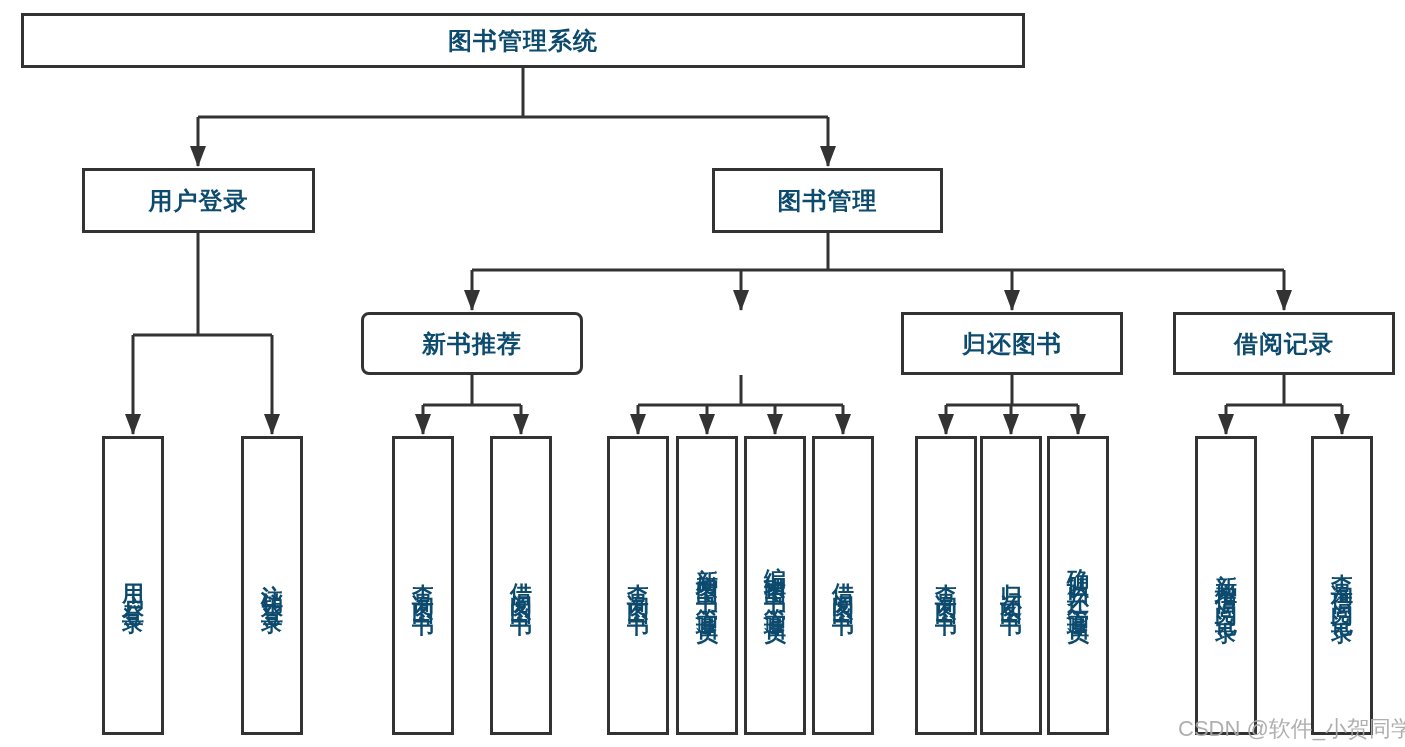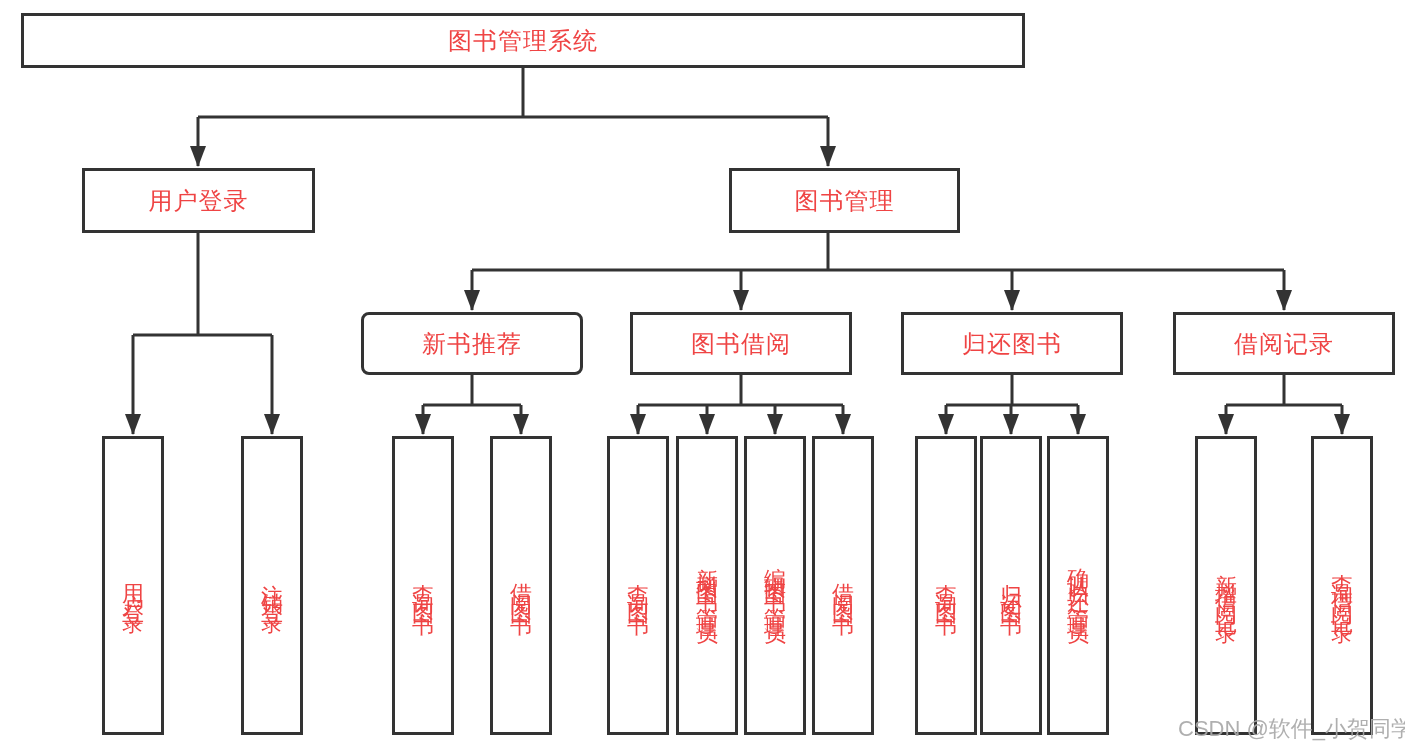--- a/index.html
+++ b/index.html
@@ -9,40 +9,41 @@
     background:#ffffff;
     font-family:"Liberation Sans", sans-serif;
     overflow:hidden;
   }
   #wires { position:absolute; left:0; top:0; z-index:1; }
   .box {
     position:absolute;
     box-sizing:border-box;
     border:3px solid #333333;
     background:#ffffff;
-    color:#ef4444;
+    color:#0c4a6e;
     display:flex;
     align-items:center;
     justify-content:center;
     z-index:2;
+    font-weight:bold;
   }
   .hnode { font-size:24px; letter-spacing:1px; }
   .leaf {
     top:436px; width:62px; height:299px;
     writing-mode:vertical-rl;
     text-orientation:mixed;
     font-size:22px;
     letter-spacing:10px;
     line-height:1;
   }
   .leaf.tight { letter-spacing:8px; }
   
   #n-root { left:21px;  top:13px;  width:1004px; height:55px; }
   #n-user { left:82px;  top:168px; width:233px;  height:65px; }
-  #n-mgmt { left:729px; top:168px; width:231px;  height:65px; }
+  #n-mgmt { left:712px; top:168px; width:231px;  height:65px; }
   #n-s0   { left:361px; top:312px; width:222px;  height:63px;border-radius:8px; }
   #n-s1   { left:630px; top:312px; width:222px;  height:63px; }
   #n-s2   { left:901px; top:312px; width:222px;  height:63px; }
   #n-s3   { left:1173px;top:312px; width:222px;  height:63px; }
   #l0  { left:102px; }
   #l1  { left:241px; }
   #l2  { left:392px; }
   #l3  { left:490px; }
   #l4  { left:607px; }
   #l5  { left:676px; }
@@ -107,21 +108,20 @@
     <path class="wire arrow" d="M1226,405 V434"></path>
     <path class="wire arrow" d="M1342,405 V434"></path>
   </svg>
 
   <div class="box hnode" id="n-root">图书管理系统</div>
 
   <div class="box hnode" id="n-user">用户登录</div>
   <div class="box hnode" id="n-mgmt">图书管理</div>
 
   <div class="box hnode" id="n-s0">新书推荐</div>
-  <div class="box hnode" id="n-s1">图书借阅</div>
   <div class="box hnode" id="n-s2">归还图书</div>
   <div class="box hnode" id="n-s3">借阅记录</div>
 
   <div class="box leaf" id="l0">用户登录</div>
   <div class="box leaf" id="l1">注销登录</div>
 
   <div class="box leaf" id="l2">查询图书</div>
   <div class="box leaf" id="l3">借阅图书</div>
 
   <div class="box leaf" id="l4">查询图书</div>

